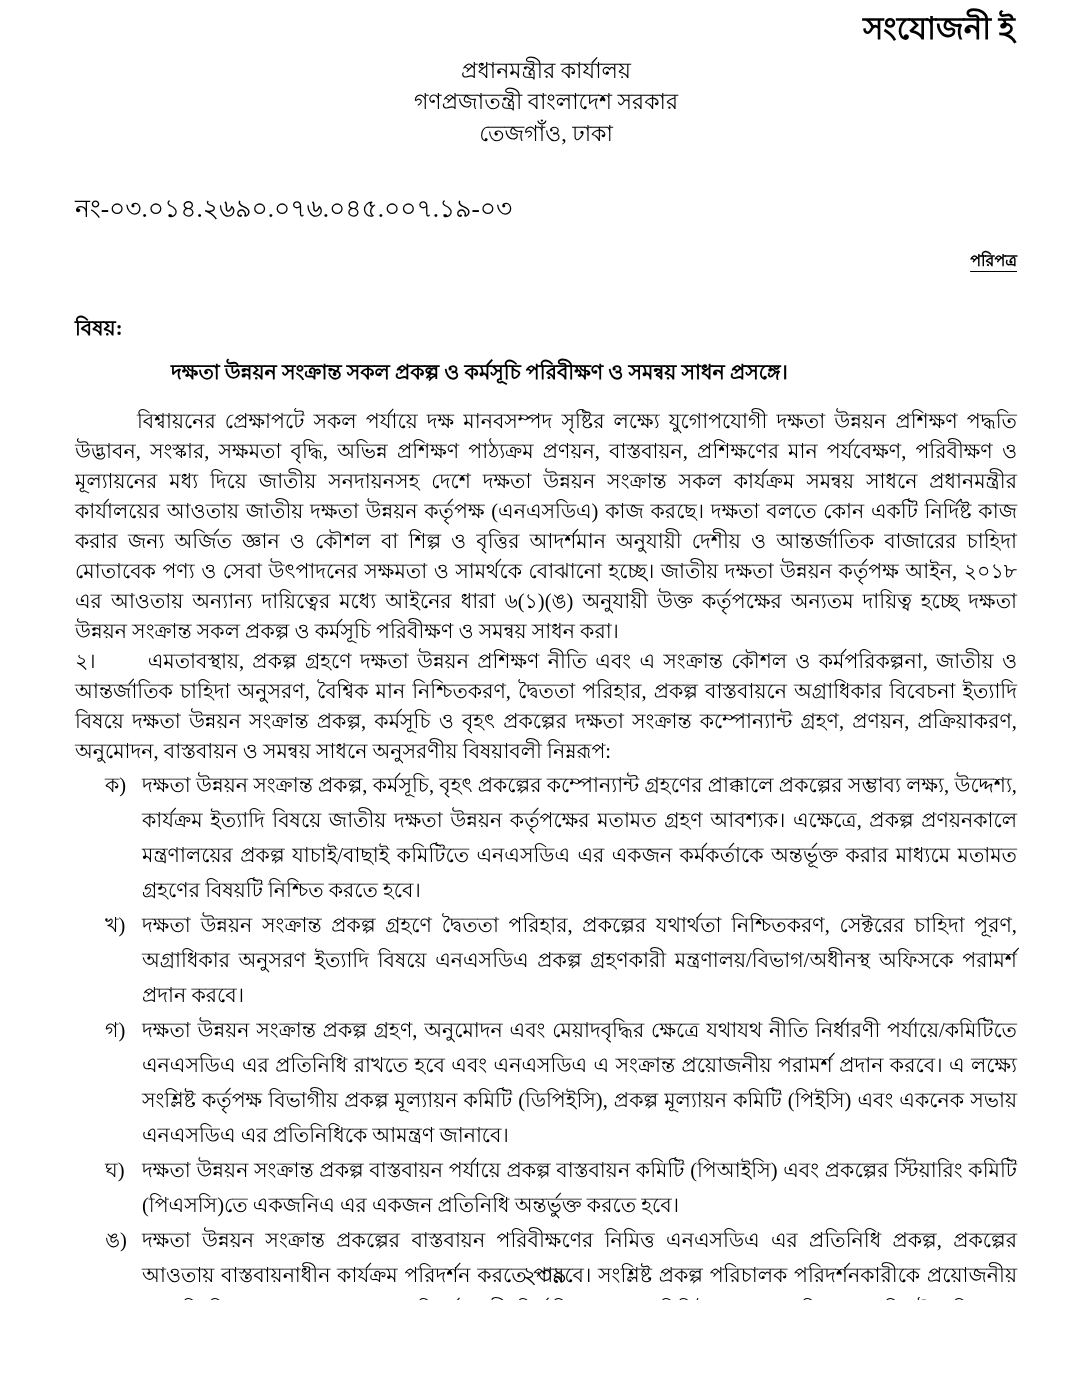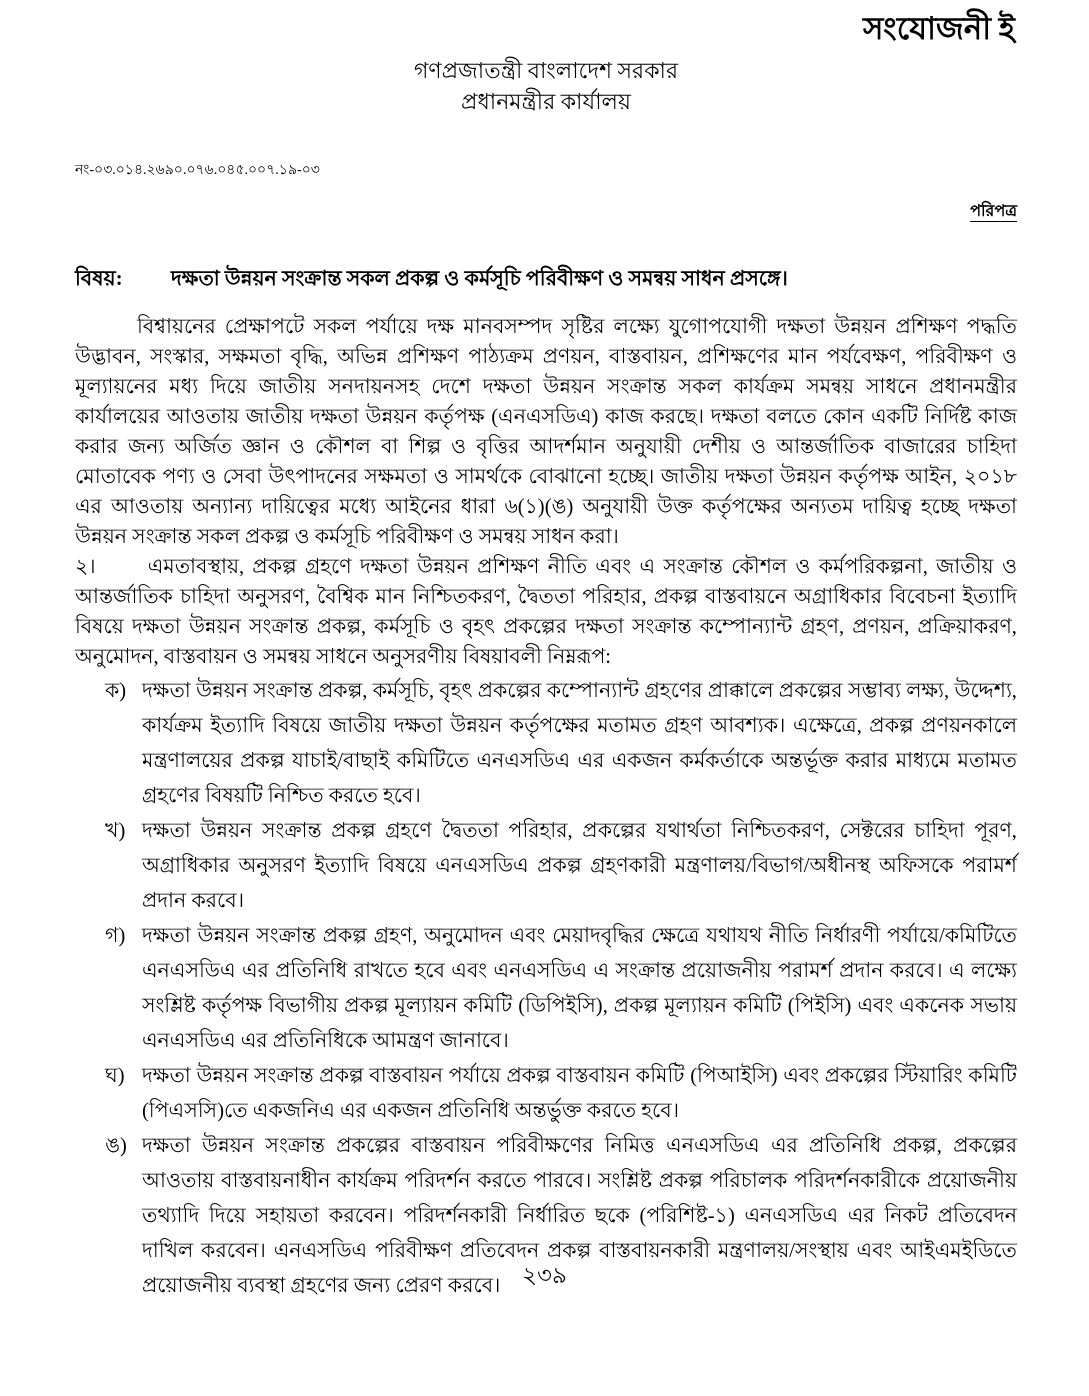--- a/index.html
+++ b/index.html
@@ -28,21 +28,21 @@
   .gov-header {
     text-align: center;
     font-size: 22px;
     line-height: 1.42;
     margin-top: 8px;
   }
   .ref-row {
     display: flex;
     justify-content: space-between;
     align-items: center;
-    font-size: 14px;
+    font-size: 25px;
     margin-top: 40px;
   }
   .doc-title {
     text-align: right;
     font-size: 16px;
     font-weight: bold;
     margin-top: 16px;
   }
   .doc-title span {
     text-decoration: underline;
@@ -50,21 +50,21 @@
   }
   .subject-row {
     display: flex;
     font-size: 20.5px;
     font-weight: bold;
     margin-top: 38px;
     line-height: 1.5;
     gap: 24px;
   }
   .subject-label { flex: 0 0 70px; }
-  .subject-text { flex: 1; padding-left: 2px; }
+  .subject-text { flex: 1; padding-left: 2px; margin-top: 44px; }
   .para {
     font-size: 20.5px;
     line-height: 30px;
     text-align: justify;
     margin: 0;
   }
   .para-first {
     margin-top: 18px;
     text-indent: 62px;
   }
@@ -98,22 +98,23 @@
   }
 </style>
 </head>
 <body>
 
 <div class="page">
 
   <div class="annex">সংযোজনী ই</div>
 
   <div class="gov-header">
+    <div>প্রধানমন্ত্রীর কার্যালয়</div>
     <div>গণপ্রজাতন্ত্রী বাংলাদেশ সরকার</div>
-    <div>প্রধানমন্ত্রীর কার্যালয়</div>
+    <div>তেজগাঁও, ঢাকা</div>
   </div>
 
   <div class="ref-row">
     <span>নং-০৩.০১৪.২৬৯০.০৭৬.০৪৫.০০৭.১৯-০৩</span>
   </div>
 
   <div class="doc-title">
     <span>পরিপত্র</span>
   </div>
 

